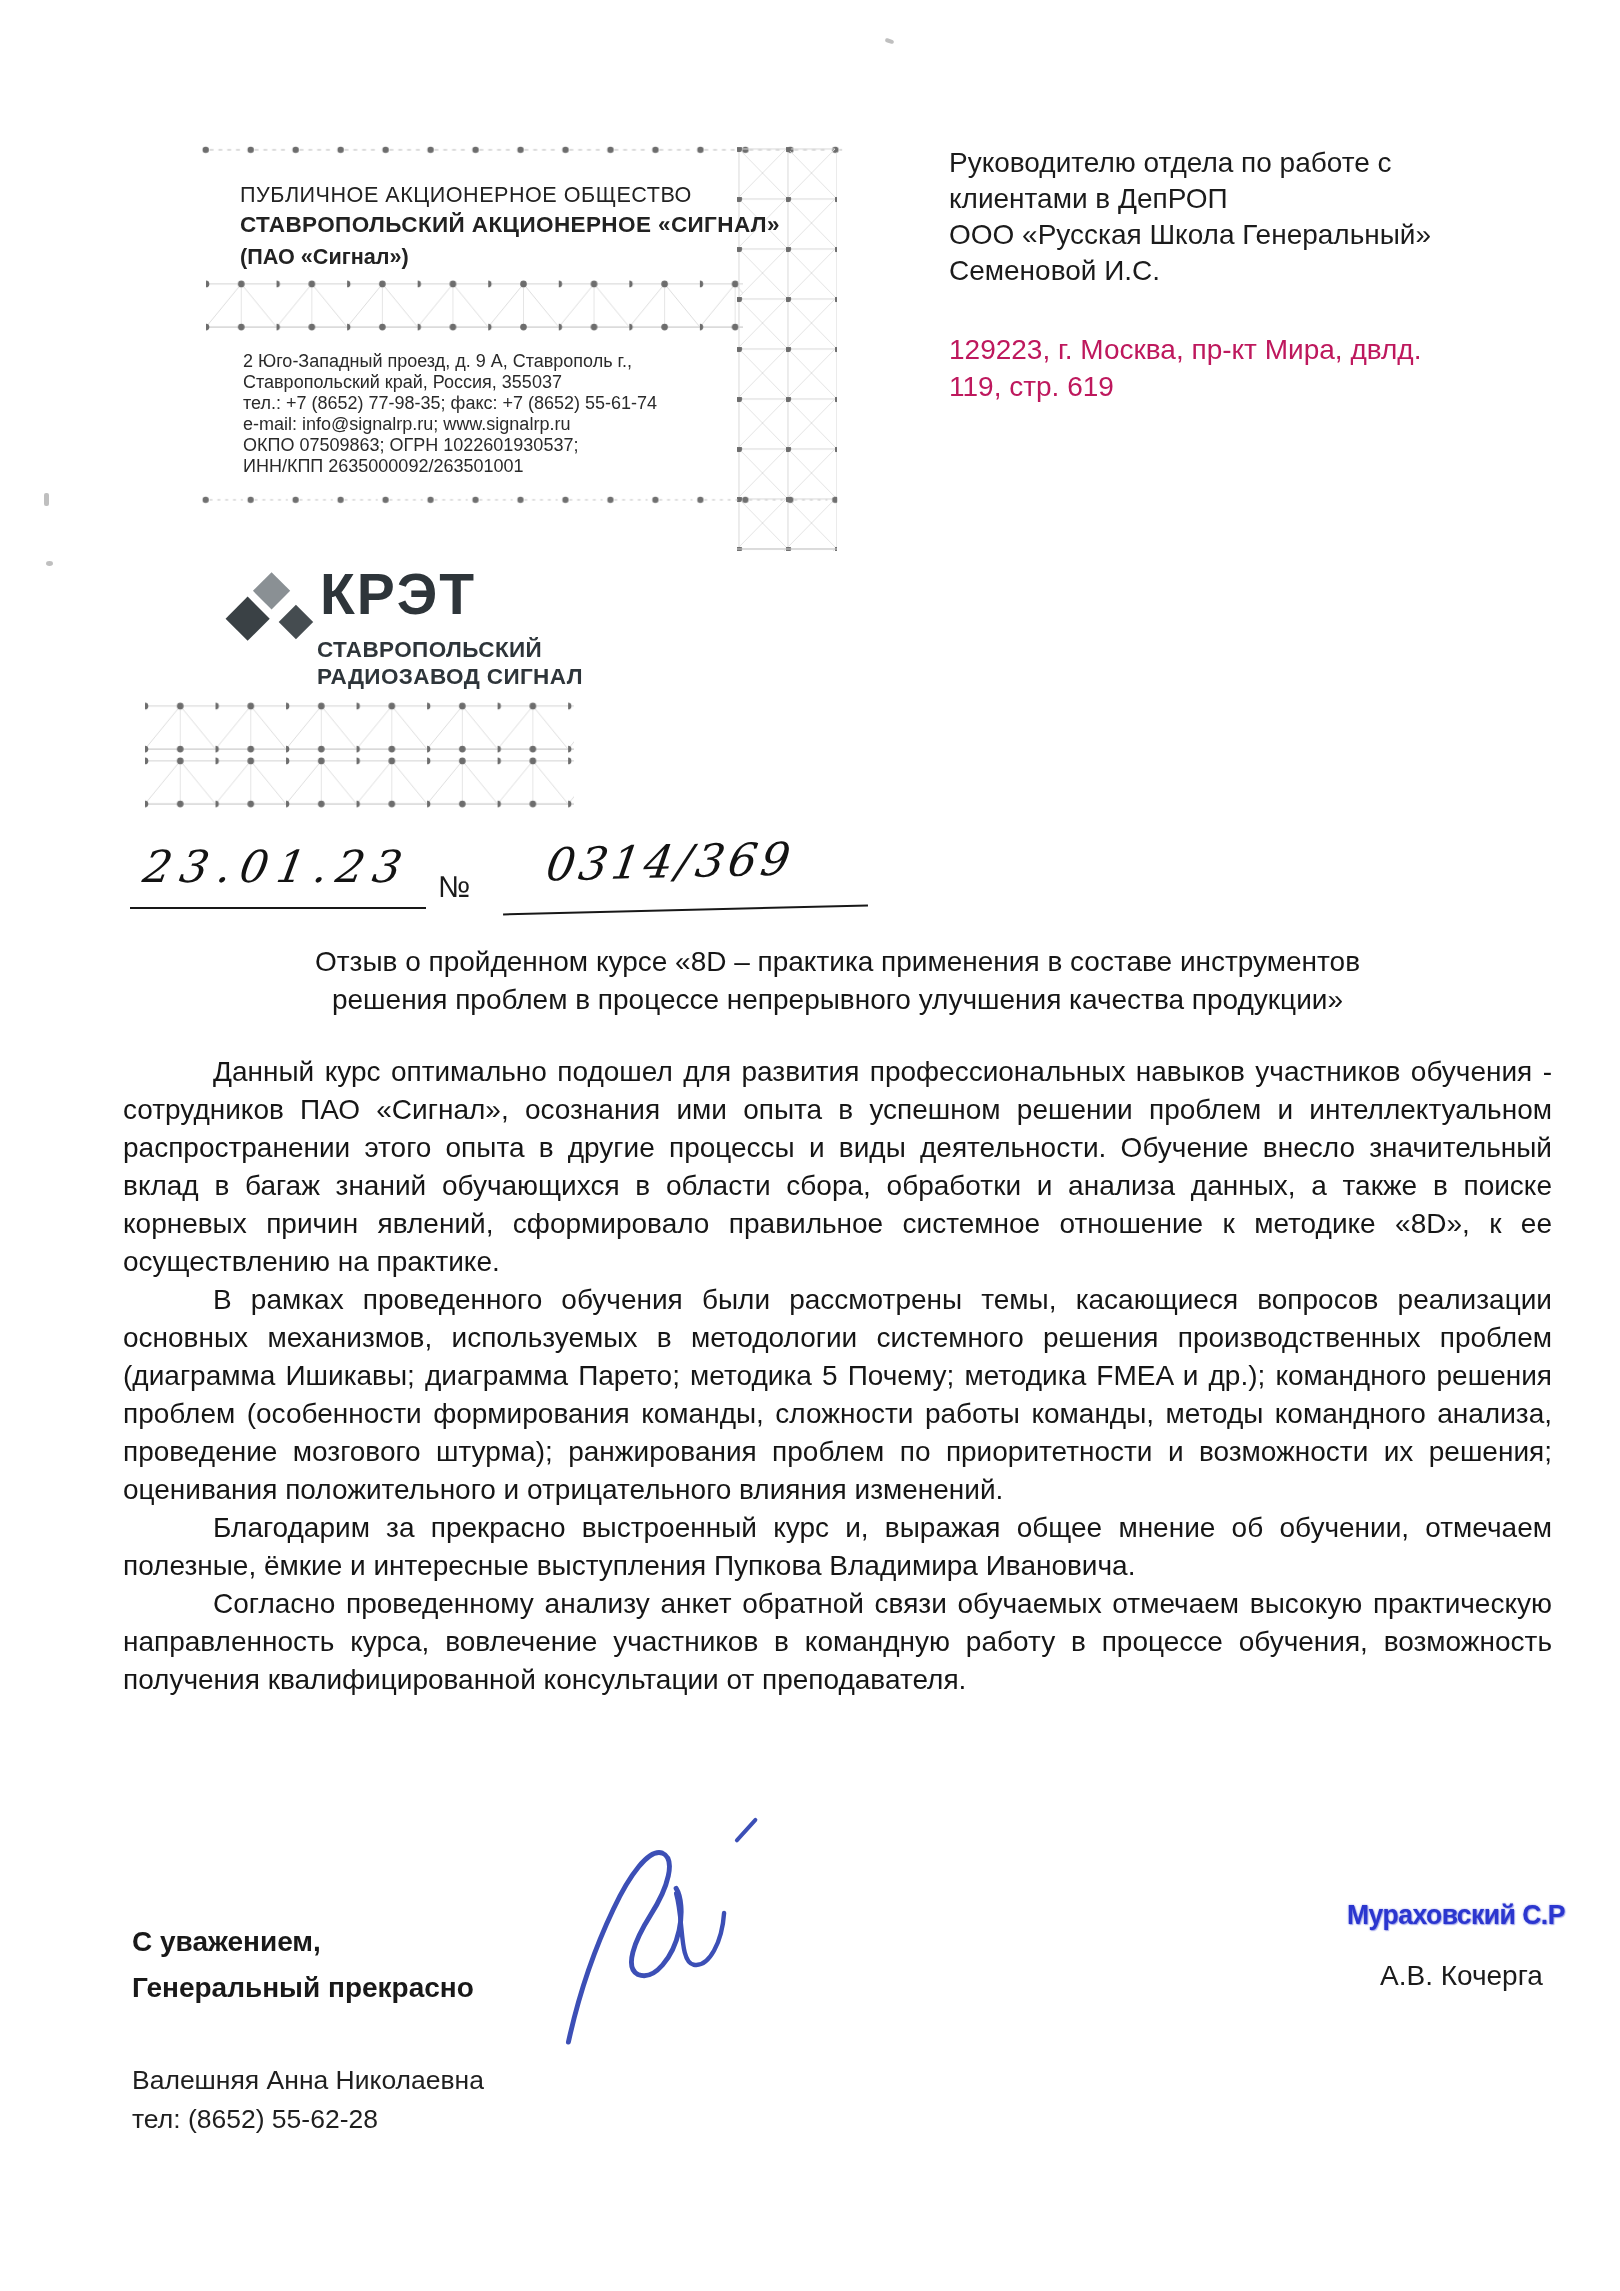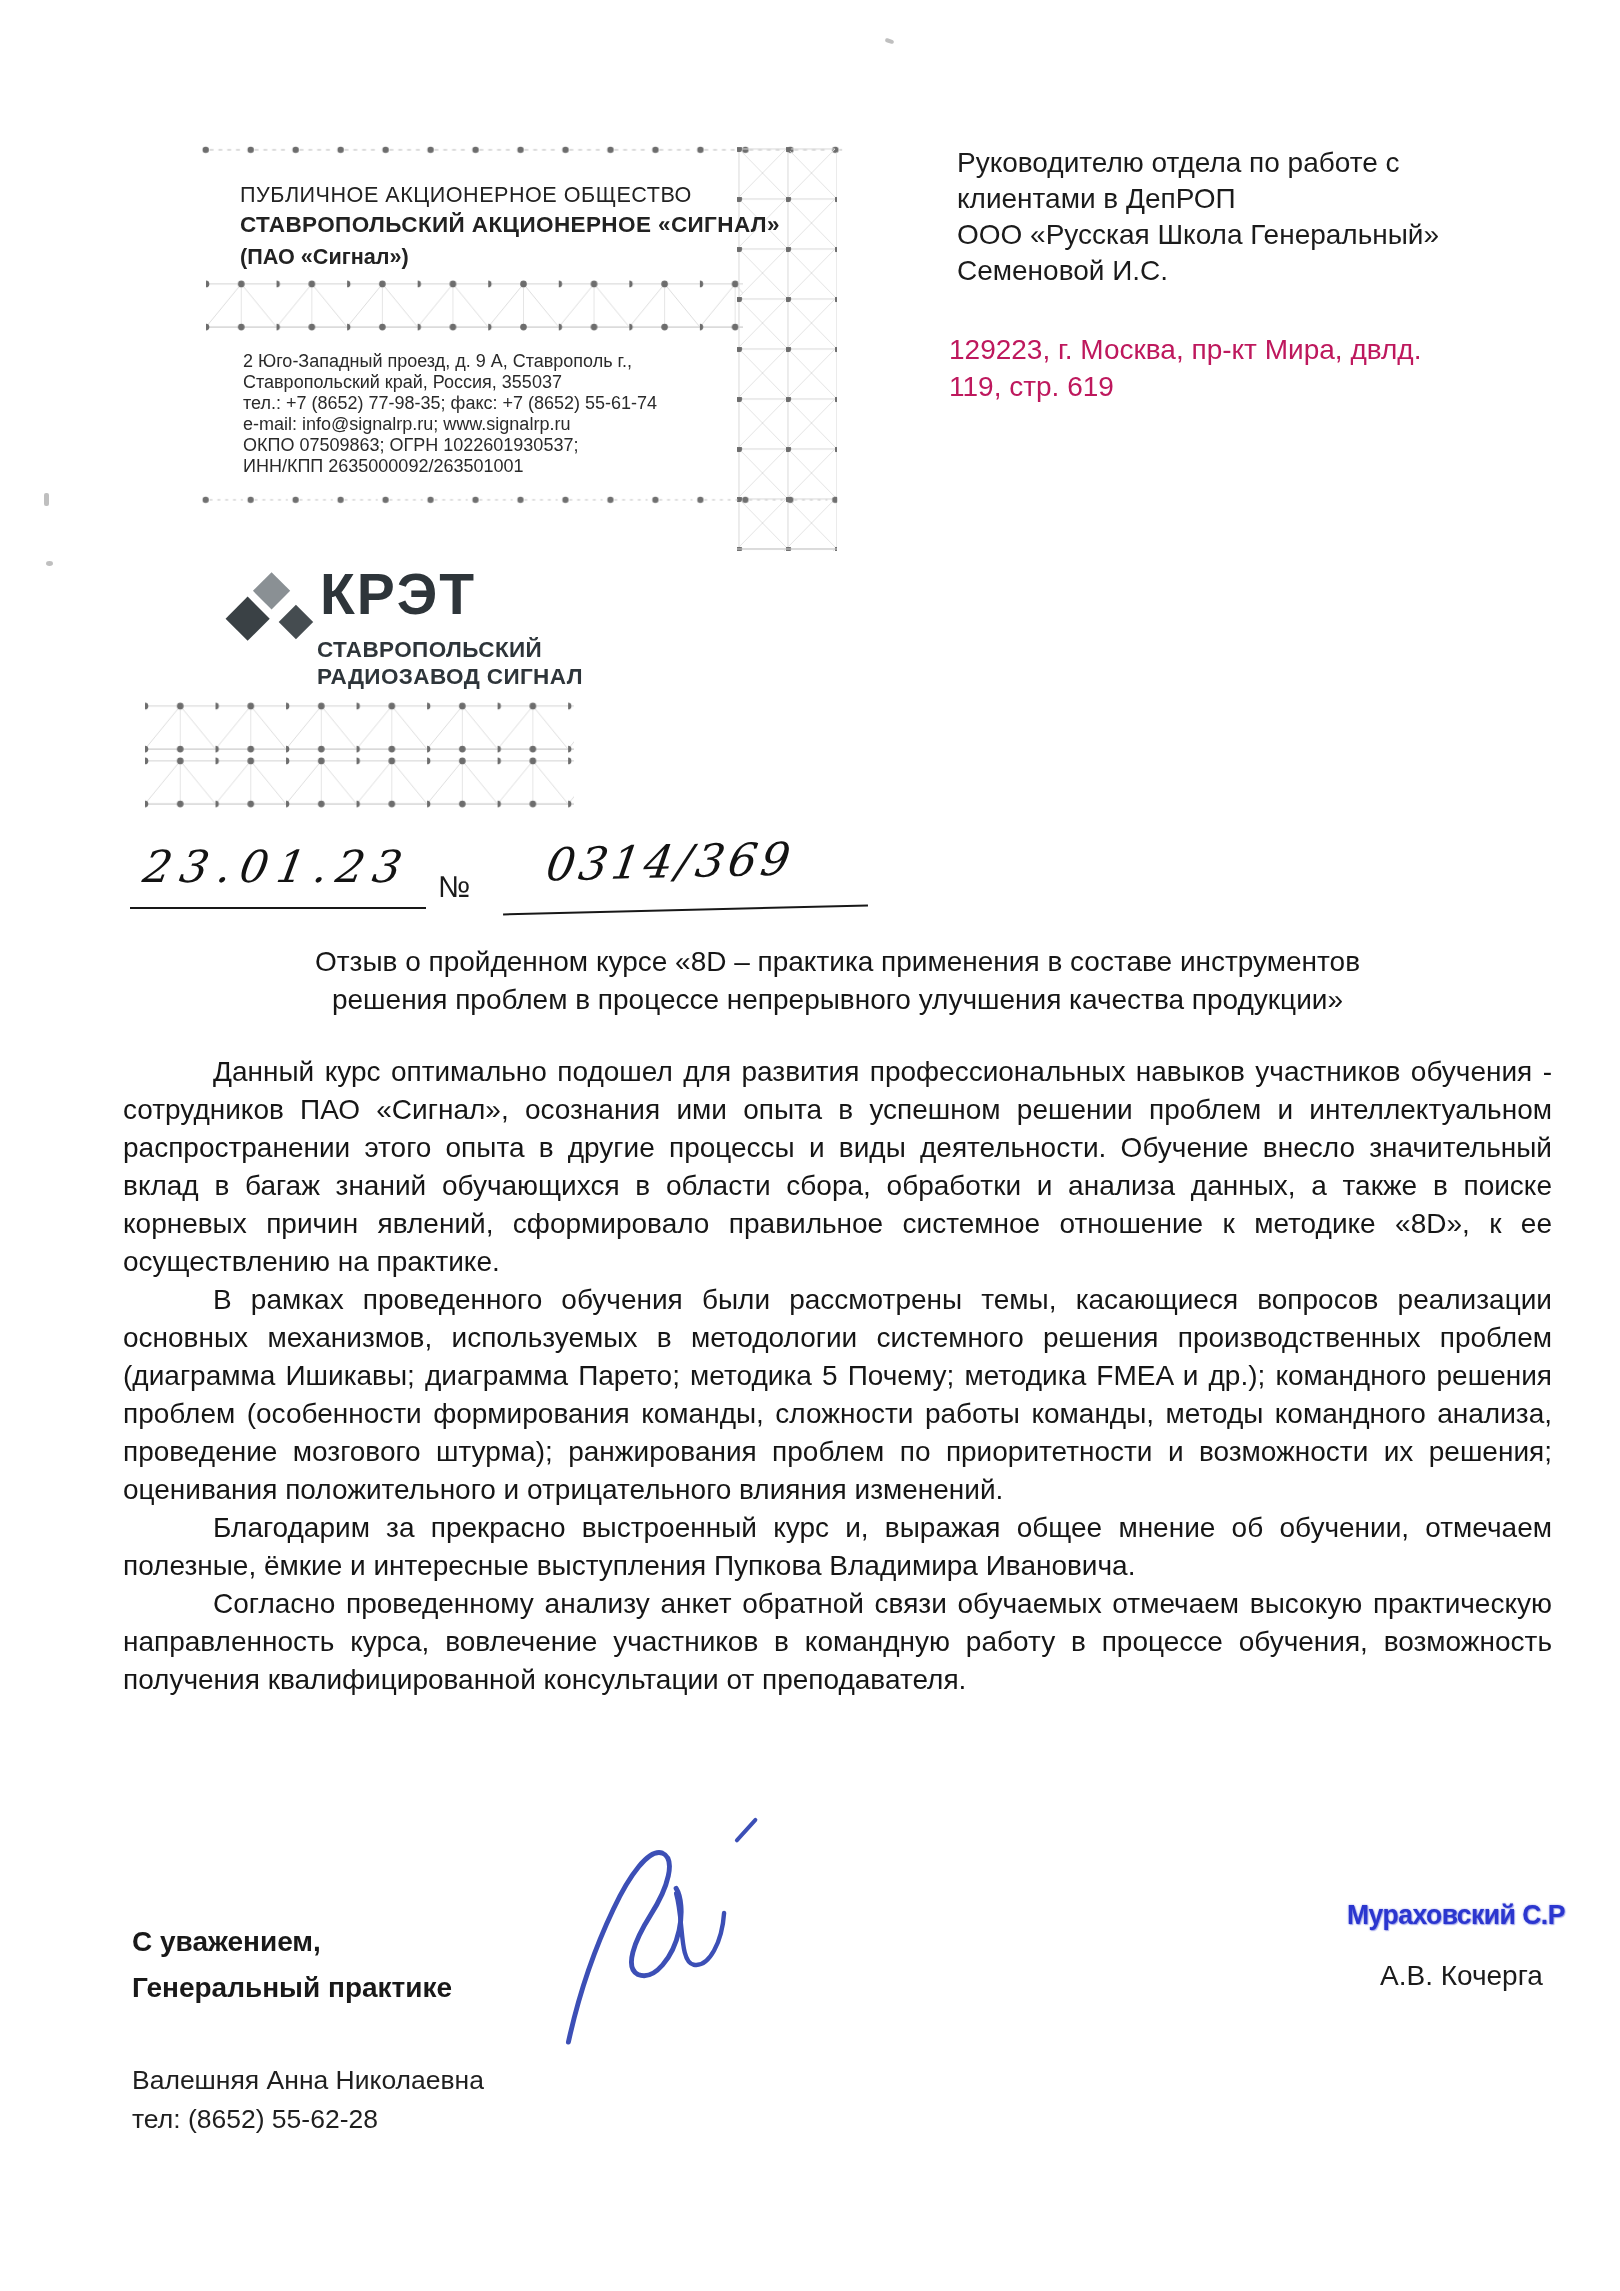--- a/index.html
+++ b/index.html
@@ -16,21 +16,21 @@
   .org-line2 { font-size:22.5px; font-weight:bold; letter-spacing:0.4px; color:#222; margin-top:3.9px; }
   .org-line3 { font-size:21.6px; font-weight:bold; margin-top:5.9px; color:#222; }
   .contact { font-size:18px; line-height:21px; color:#2a2a2a; }
   .logo-brand {
     font-size:57px; font-weight:bold; letter-spacing:2px; color:#2e353a;
     font-family:"Liberation Sans", sans-serif;
   }
   .logo-sub { font-size:22.5px; font-weight:bold; line-height:26.5px; color:#2e353a; letter-spacing:0.4px; }
 
   
-  .recipient { font-size:28px; line-height:36px; color:#1b1b1b;margin-left:8px; }
+  .recipient { font-size:28px; line-height:36px; color:#1b1b1b; }
   .recipient-address { font-size:28px; line-height:37px; color:#be185d; }
 
   
   .underline { border-bottom:2.9px solid #181818; }
   .hand {
     font-family:"DejaVu Serif", serif; font-style:italic; color:#131313;
     transform:skewX(-10deg); display:inline-block;
   }
   .hand-date { font-size:44px; letter-spacing:8.8px; }
   .hand-num  { font-size:45px; letter-spacing:3.9px; }
@@ -178,21 +178,21 @@
 
   <div class="abs body-text" style="left:123px; top:1053px; width:1429px;">
     <p>Данный курс оптимально подошел для развития профессиональных навыков участников обучения - сотрудников ПАО «Сигнал», осознания ими опыта в успешном решении проблем и интеллектуальном распространении этого опыта в другие процессы и виды деятельности. Обучение внесло значительный вклад в багаж знаний обучающихся в области сбора, обработки и анализа данных, а также в поиске корневых причин явлений, сформировало правильное системное отношение к методике «8D», к ее осуществлению на практике.</p>
     <p>В рамках проведенного обучения были рассмотрены темы, касающиеся вопросов реализации основных механизмов, используемых в методологии системного решения производственных проблем (диаграмма Ишикавы; диаграмма Парето; методика 5 Почему; методика FMEA и др.); командного решения проблем (особенности формирования команды, сложности работы команды, методы командного анализа, проведение мозгового штурма); ранжирования проблем по приоритетности и возможности их решения; оценивания положительного и отрицательного влияния изменений.</p>
     <p>Благодарим за прекрасно выстроенный курс и, выражая общее мнение об обучении,  отмечаем полезные, ёмкие и интересные выступления Пупкова Владимира Ивановича.</p>
     <p>Согласно проведенному анализу анкет обратной связи обучаемых отмечаем высокую практическую направленность курса, вовлечение участников в командную работу в процессе обучения, возможность получения квалифицированной консультации от преподавателя.</p>
   </div>
 
   <div class="abs signoff" style="left:132px; top:1919px;">
     <div>С уважением,</div>
-    <div>Генеральный практике</div>
+    <div>Генеральный прекрасно</div>
   </div>
 
   <svg class="abs" style="left:541px; top:1803px;" width="235" height="253" viewBox="0 0 240 258">
     <path d="M28 244 C 38 198 54 150 74 108 C 90 74 110 46 124 51 C 138 57 130 86 112 114 C 95 141 85 168 99 175 C 116 182 135 157 141 130 C 145 112 143 95 138 87" stroke="#3c4fb6" stroke-width="5" fill="none" stroke-linecap="round"></path>
     <path d="M138 92 C 146 120 141 162 156 165 C 172 168 185 141 187 112" stroke="#3c4fb6" stroke-width="4.5" fill="none" stroke-linecap="round"></path>
     <path d="M200 38 L 219 17" stroke="#3c4fb6" stroke-width="4" fill="none" stroke-linecap="round"></path>
   </svg>
 
   <div class="abs stamp" style="left:1347px; top:1900px;">Мураховский С.Р</div>
   <div class="abs signer" style="left:1380px; top:1960px;">А.В. Кочерга</div>

